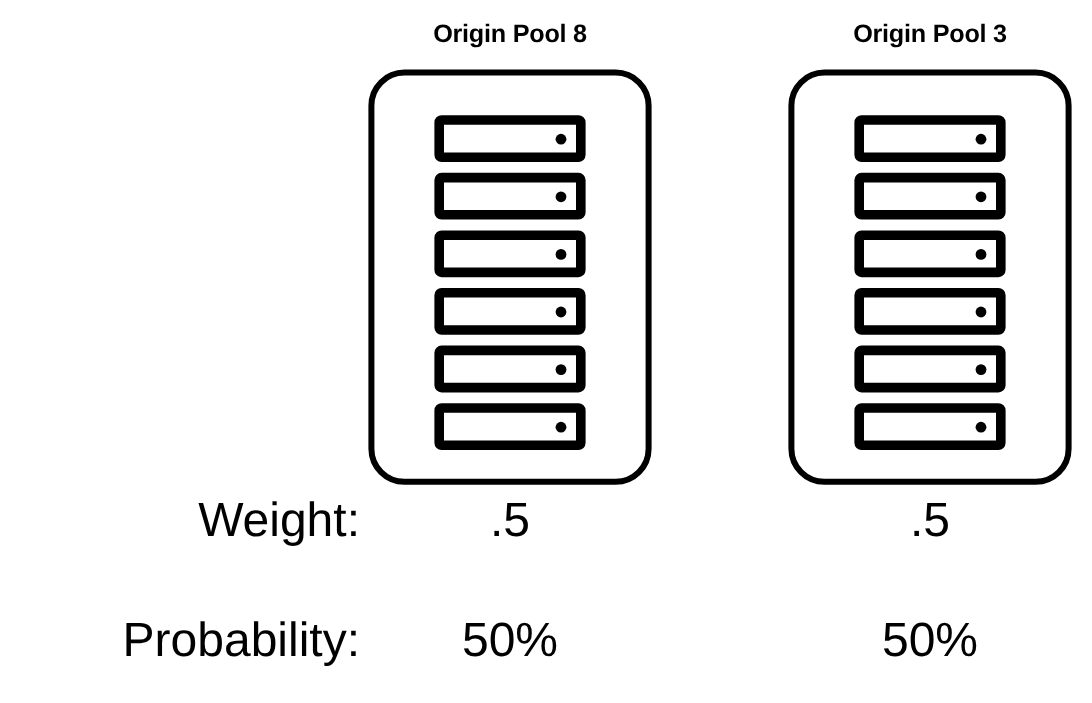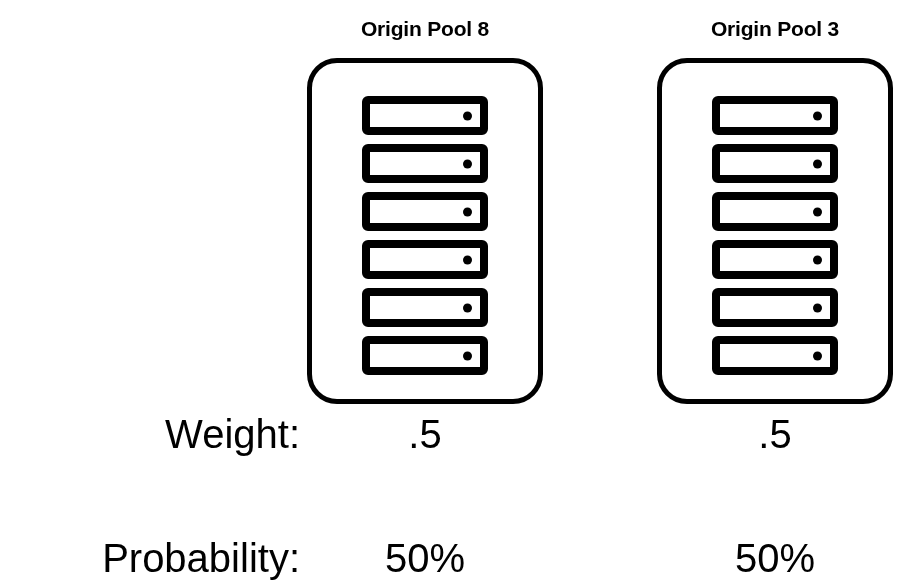--- a/index.html
+++ b/index.html
@@ -82,21 +82,21 @@
   }
 
   
   .metric-row {
     position: absolute;
     left: 0;
     width: 728px;
     height: 52px;
   }
   .row-weight      { top: 408px; }
-  .row-probability { top: 532px; }
+  .row-probability { top: 508px; }
 
   .metric-label {
     position: absolute;
     left: 0;
     width: 300px;
     top: 0;
     text-align: right;
     font-size: 40px;
     font-weight: normal;
     line-height: 52px;

